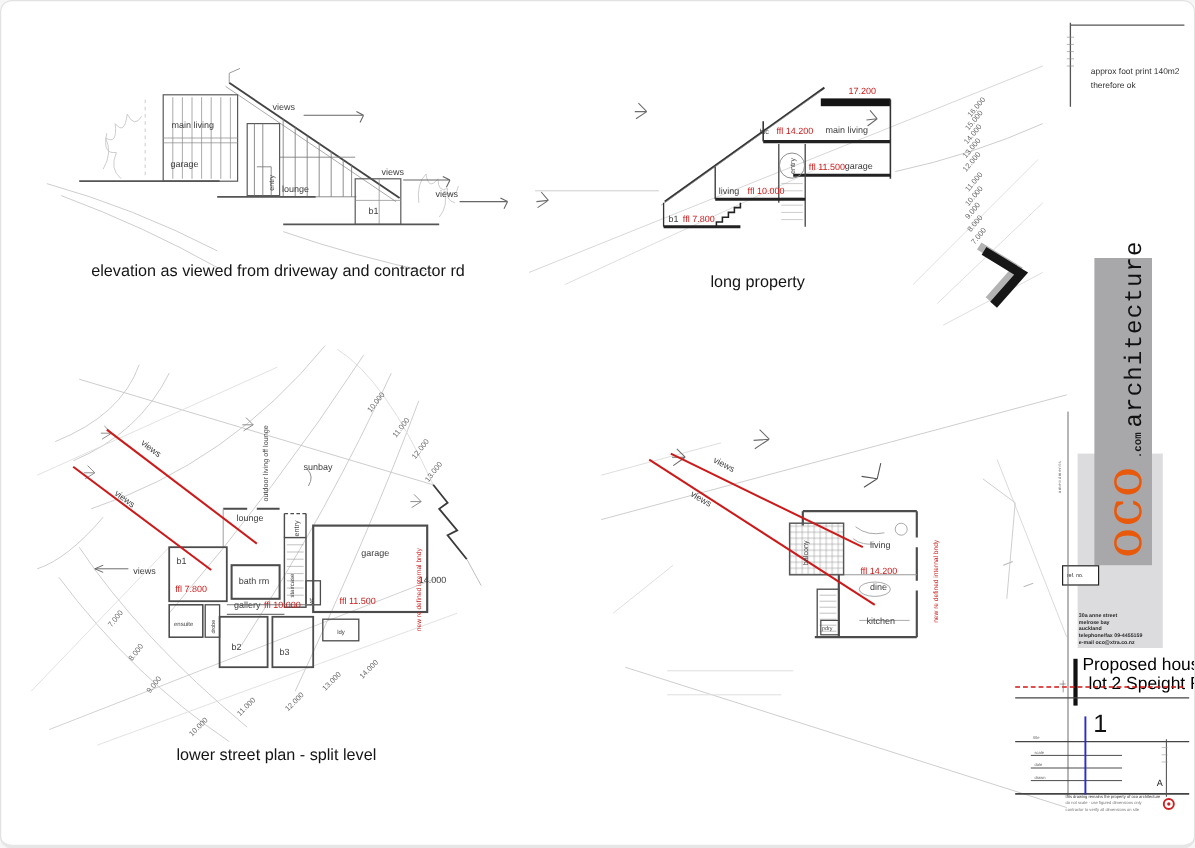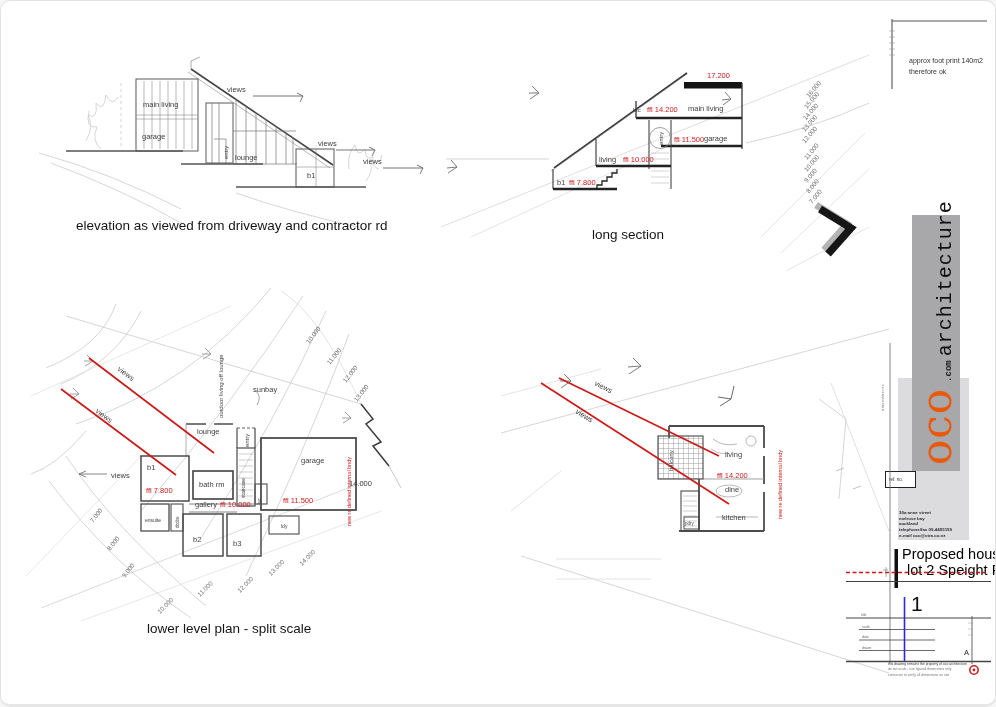--- a/index.html
+++ b/index.html
@@ -131,21 +131,21 @@
     <text class="lbl-red" x="206" y="71">ffl 14.200</text>
     <text class="lbl" x="247" y="70">main living</text>
     <text class="lbl-sm" transform="translate(221.5,104) rotate(-90)">entry</text>
     <text class="lbl-red" x="233" y="101">ffl 11.500</text>
     <text class="lbl" x="263" y="100">garage</text>
     <text class="lbl" x="158" y="121">living</text>
     <text class="lbl-red" x="182" y="121">ffl 10.000</text>
     <text class="lbl" x="116" y="144">b1</text>
     <text class="lbl-red" x="128" y="144">ffl 7.800</text>
   </svg>
-  <div class="caption" style="left:591px;top:226px;">long section</div>
+  <div class="caption" style="left:591px;top:226px;">long property</div>
 
   <svg class="abs" style="left:20px;top:275px;" width="420" height="345">
     <g stroke="#cccccc" stroke-width=".8" fill="none">
       <path d="M250,12 Q170,110 55,148"></path>
       <path d="M282,20 Q210,130 120,235"></path>
       <path d="M305,35 Q255,145 180,262"></path>
       <path d="M328,58 Q290,160 225,300"></path>
       <path d="M120,35 Q95,85 40,108"></path>
       <path d="M95,28 Q80,70 25,92"></path>
       <path d="M45,180 Q95,255 185,330"></path>
@@ -225,21 +225,21 @@
       <text class="lbl-contour" transform="translate(72,247) rotate(-52)">7.000</text>
       <text class="lbl-contour" transform="translate(89,275) rotate(-52)">8.000</text>
       <text class="lbl-contour" transform="translate(104,302) rotate(-52)">9.000</text>
       <text class="lbl-contour" transform="translate(139,338) rotate(-45)">10.000</text>
       <text class="lbl-contour" transform="translate(179,321) rotate(-45)">11.000</text>
       <text class="lbl-contour" transform="translate(219,317) rotate(-45)">12.000</text>
       <text class="lbl-contour" transform="translate(250,300) rotate(-45)">13.000</text>
       <text class="lbl-contour" transform="translate(281,290) rotate(-45)">14.000</text>
     </g>
   </svg>
-  <div class="caption" style="left:146px;top:620px;">lower level plan - split scale</div>
+  <div class="caption" style="left:146px;top:620px;">lower street plan - split level</div>
 
   <svg class="abs" style="left:500px;top:320px;" width="390" height="310">
     <defs>
       <pattern id="xh" width="5" height="5" patternUnits="userSpaceOnUse">
         <path d="M0,2.5 H5 M2.5,0 V5" stroke="#9a9a9a" stroke-width=".5"></path>
       </pattern>
     </defs>
     <g stroke="#cccccc" stroke-width=".8" fill="none">
       <path d="M0,112 L388,8"></path>
       <path d="M0,75 L100,48" stroke="#dddddd"></path>

